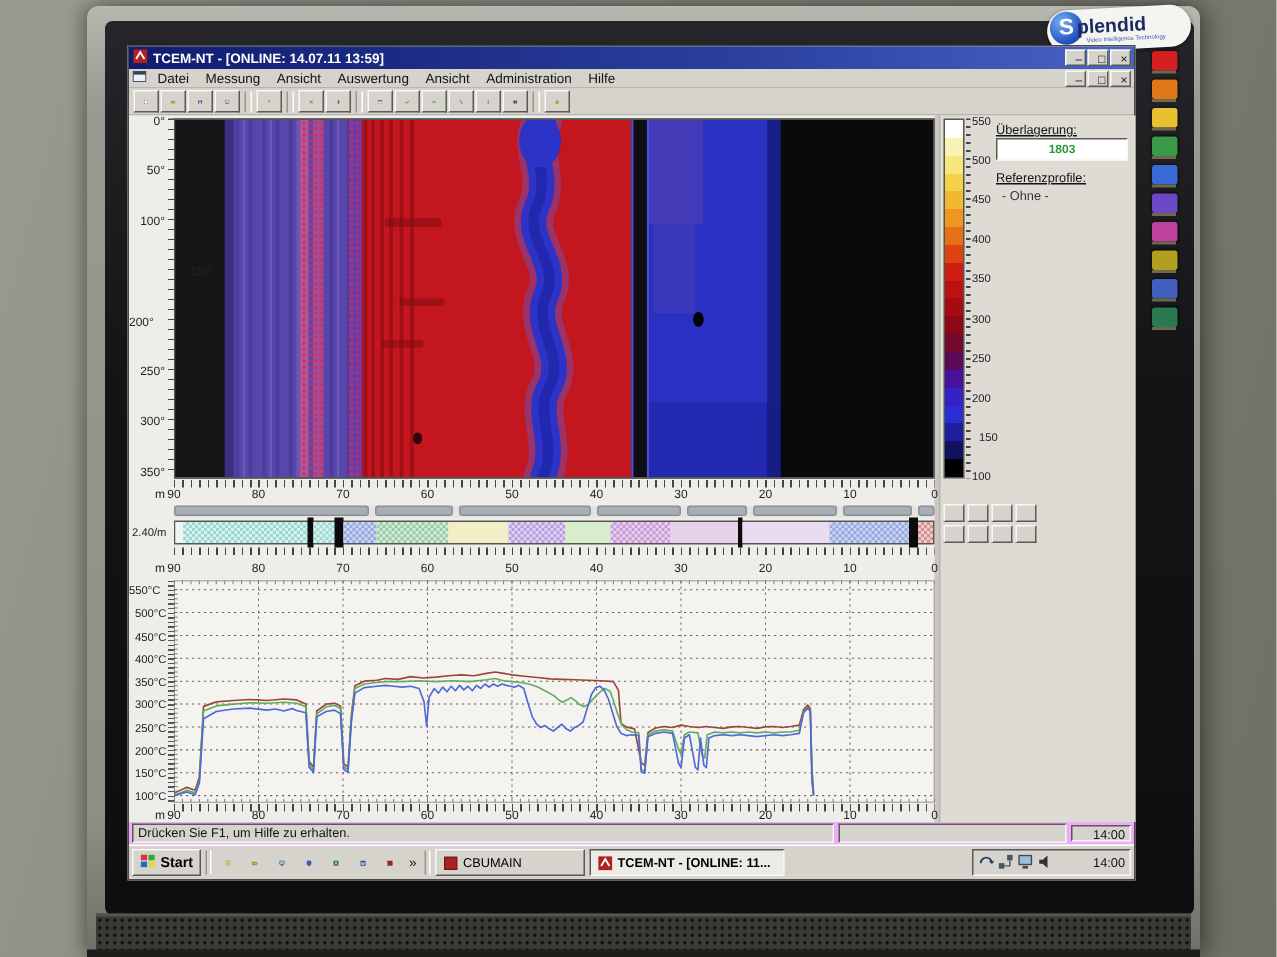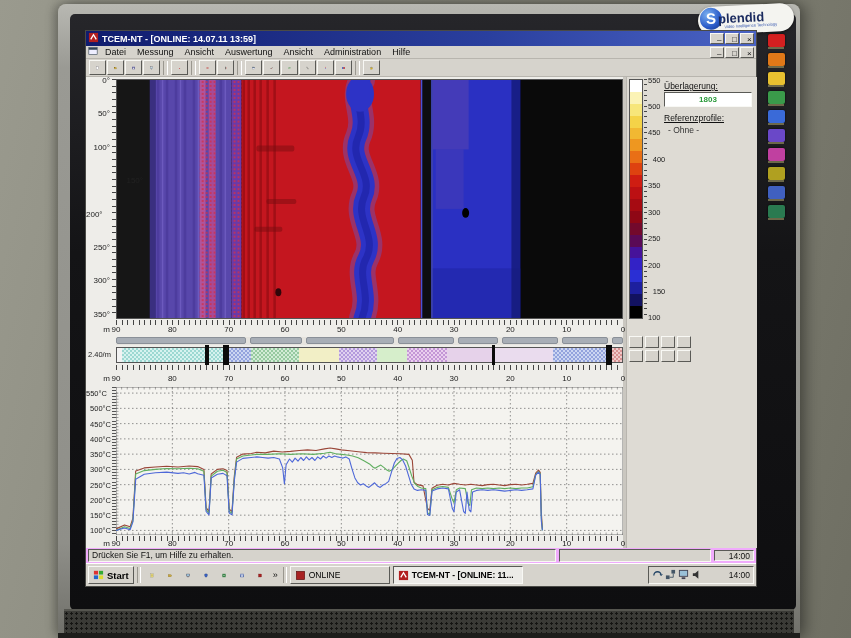--- a/index.html
+++ b/index.html
@@ -705,21 +705,21 @@
         <span class="axis-label" style="left: 472.667px; top: 0px; width: 16px; text-align: center; position: absolute;">10</span>
         <span class="axis-label" style="left: 529px; top: 0px; width: 16px; text-align: center; position: absolute;">0</span>
       </div>
 
     <div id="scalebar" style="background: linear-gradient(rgb(255, 255, 255) 0%, rgb(255, 255, 255) 5%, rgb(251, 243, 182) 5%, rgb(251, 243, 182) 10%, rgb(247, 230, 122) 10%, rgb(247, 230, 122) 15%, rgb(244, 211, 72) 15%, rgb(244, 211, 72) 20%, rgb(241, 184, 50) 20%, rgb(241, 184, 50) 25%, rgb(238, 151, 32) 25%, rgb(238, 151, 32) 30%, rgb(233, 111, 22) 30%, rgb(233, 111, 22) 35%, rgb(222, 66, 16) 35%, rgb(222, 66, 16) 40%, rgb(207, 29, 18) 40%, rgb(207, 29, 18) 45%, rgb(188, 16, 19) 45%, rgb(188, 16, 19) 50%, rgb(166, 11, 18) 50%, rgb(166, 11, 18) 55%, rgb(143, 7, 21) 55%, rgb(143, 7, 21) 60%, rgb(115, 9, 44) 60%, rgb(115, 9, 44) 65%, rgb(90, 10, 86) 65%, rgb(90, 10, 86) 70%, rgb(70, 18, 154) 70%, rgb(70, 18, 154) 75%, rgb(51, 34, 198) 75%, rgb(51, 34, 198) 80%, rgb(42, 47, 212) 80%, rgb(42, 47, 212) 85%, rgb(29, 31, 158) 85%, rgb(29, 31, 158) 90%, rgb(18, 18, 96) 90%, rgb(18, 18, 96) 95%, rgb(0, 0, 0) 95%, rgb(0, 0, 0) 100%);"></div>
     <div id="scaleTicks"></div>
     <div id="scaleLabels" style="position: absolute; left: 562px; top: 48px; width: 24px; height: 240px;">
         <span class="axis-label" style="left: 0px; top: -3.5px; width: 22px; text-align: left; position: absolute; font-size: 7.5px;">550</span>
         <span class="axis-label" style="left: 0px; top: 22.94px; width: 22px; text-align: left; position: absolute; font-size: 7.5px;">500</span>
         <span class="axis-label" style="left: 0px; top: 49.38px; width: 22px; text-align: left; position: absolute; font-size: 7.5px;">450</span>
-        <span class="axis-label" style="left: 0px; top: 75.82px; width: 22px; text-align: center; position: absolute; font-size: 7.5px;">400</span>
+        <span class="axis-label" style="left: 0px; top: 75.82px; width: 22px; text-align: left; position: absolute; font-size: 7.5px;">400</span>
         <span class="axis-label" style="left: 0px; top: 102.26px; width: 22px; text-align: left; position: absolute; font-size: 7.5px;">350</span>
         <span class="axis-label" style="left: 0px; top: 128.7px; width: 22px; text-align: left; position: absolute; font-size: 7.5px;">300</span>
         <span class="axis-label" style="left: 0px; top: 155.14px; width: 22px; text-align: left; position: absolute; font-size: 7.5px;">250</span>
         <span class="axis-label" style="left: 0px; top: 181.58px; width: 22px; text-align: left; position: absolute; font-size: 7.5px;">200</span>
         <span class="axis-label" style="left: 0px; top: 208.02px; width: 22px; text-align: center; position: absolute; font-size: 7.5px;">150</span>
         <span class="axis-label" style="left: 0px; top: 234.46px; width: 22px; text-align: left; position: absolute; font-size: 7.5px;">100</span>
       </div>
     <span class="ovl-label u">Überlagerung:</span>
     <div class="ovl-field">
       <span class="ovl-val">1803</span>
@@ -839,21 +839,21 @@
             </svg>
           </button>
         </span>
       <span class="ovfl">»</span>
       <span class="tb-sep"></span>
       <span id="tasks" style="display:flex;gap:3px;">
           <button class="task raised" style="width: 100px;">
             <svg viewBox="0 0 12 12" width="11" height="11">
               <rect x="1.5" y="1.5" width="9" height="9" fill="#a82222" stroke="#5c0f0f" stroke-width="0.7"></rect>
             </svg>
-            <span>ONLINE</span>
+            <span>CBUMAIN</span>
           </button>
           <button class="task raised active" style="width: 130px;">
             <svg viewBox="0 0 12 12" width="11" height="11">
               <rect x="1" y="1" width="10" height="10" fill="#b22020" stroke="none" stroke-width="0.7"></rect>
               <path d="M3 8 L6 3 L9 8" fill="none" stroke="#fff" stroke-width="1.4"></path>
             </svg>
             <span>TCEM-NT - [ONLINE: 11...</span>
           </button>
         </span>
       <span class="tb-spacer"></span>

